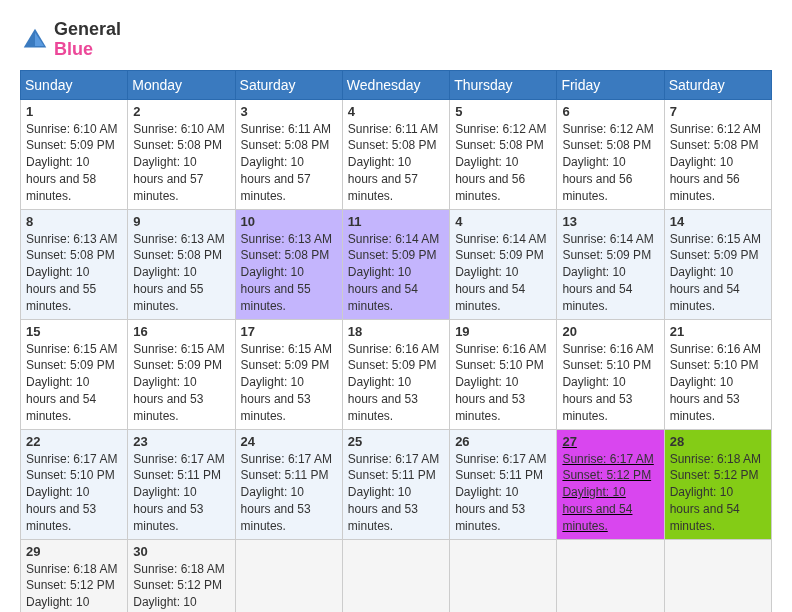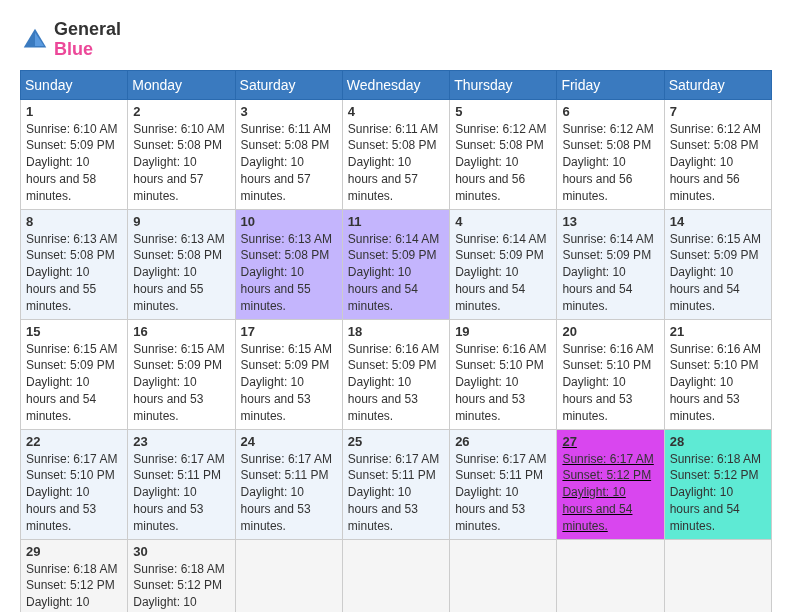--- a/index.html
+++ b/index.html
@@ -334,21 +334,21 @@
         </div>
       </td>
         <td style="background: #d946ef; text-decoration: underline;">
         <span class="day-num">27</span>
         <div class="day-info">
           <span>Sunrise: 6:17 AM</span><br>
           <span>Sunset: 5:12 PM</span><br>
           <span>Daylight: 10 hours and 54 minutes.</span>
         </div>
       </td>
-        <td style="background: #5eead4; margin-top: 12px;">
+        <td style="background: #84cc16; margin-top: 12px;">
         <span class="day-num">28</span>
         <div class="day-info">
           <span>Sunrise: 6:18 AM</span><br>
           <span>Sunset: 5:12 PM</span><br>
           <span>Daylight: 10 hours and 54 minutes.</span>
         </div>
       </td>
       </tr>
       <tr class="last-row">
         <td style="background: rgb(245, 245, 245);">

